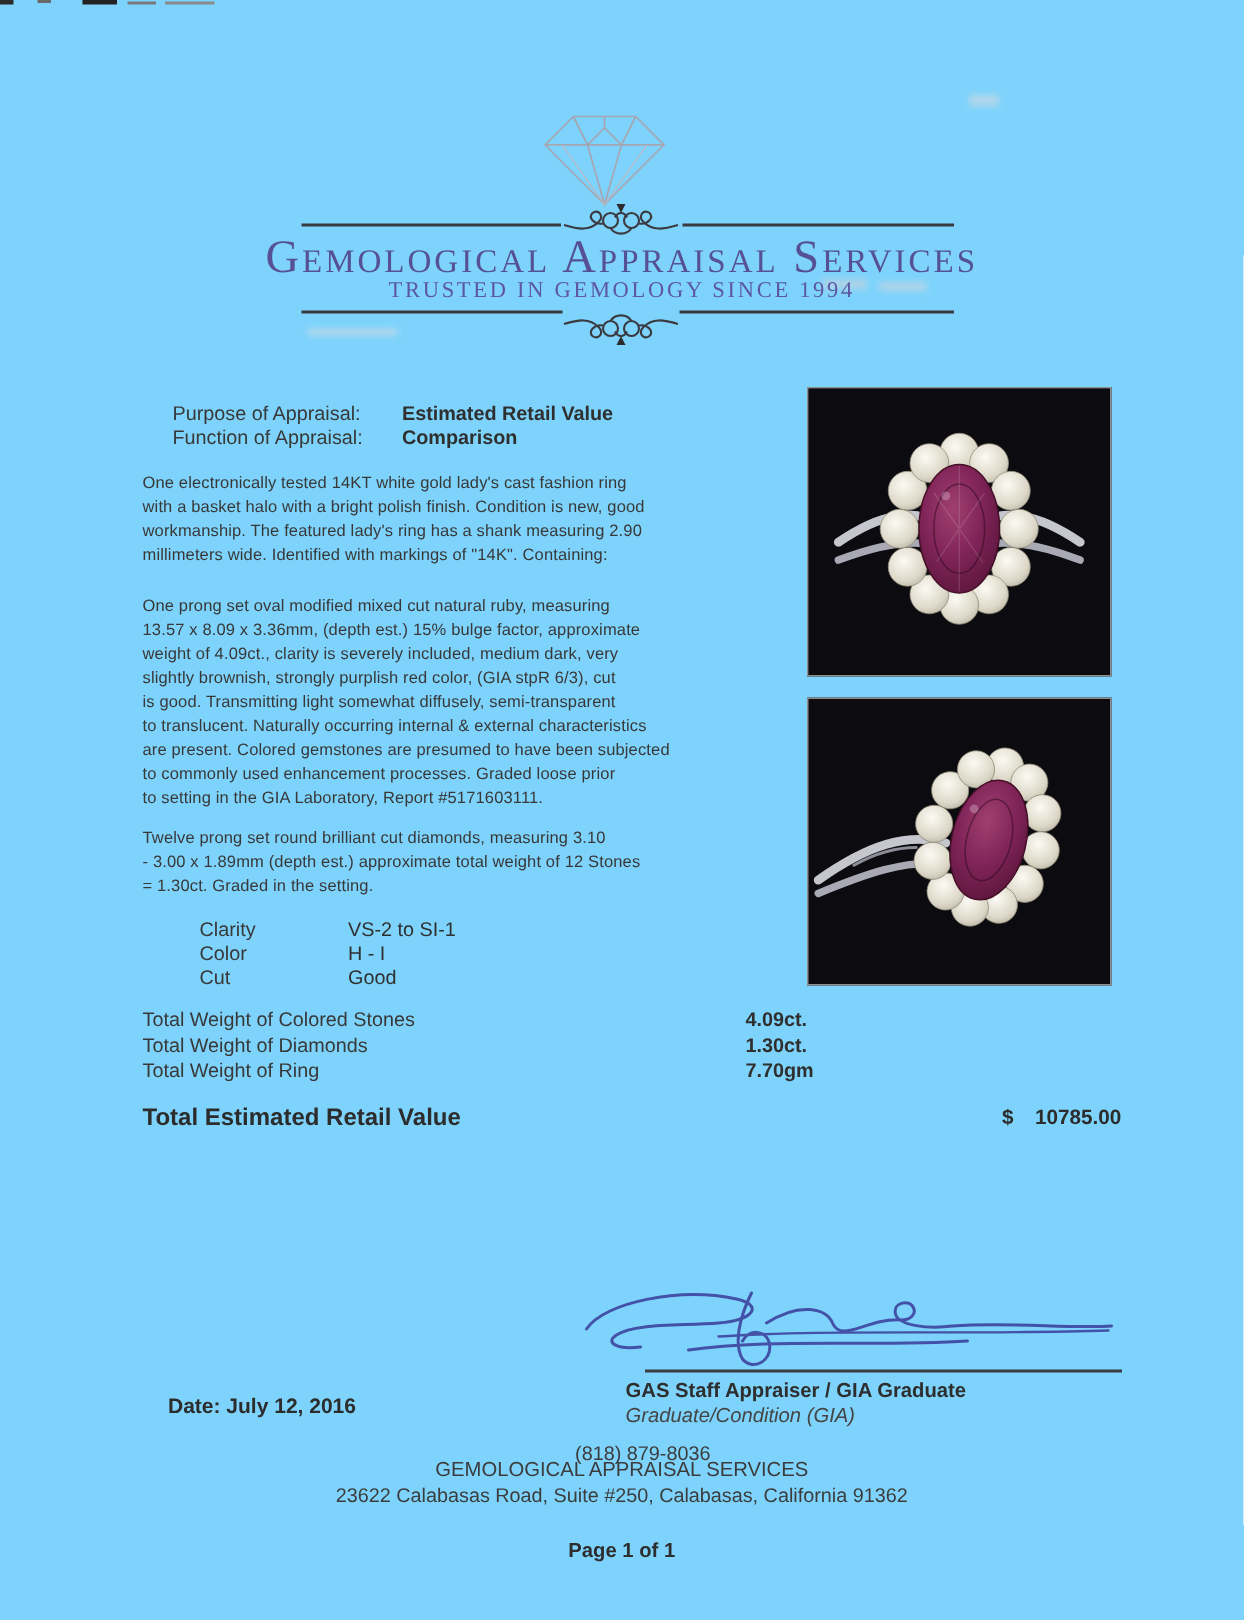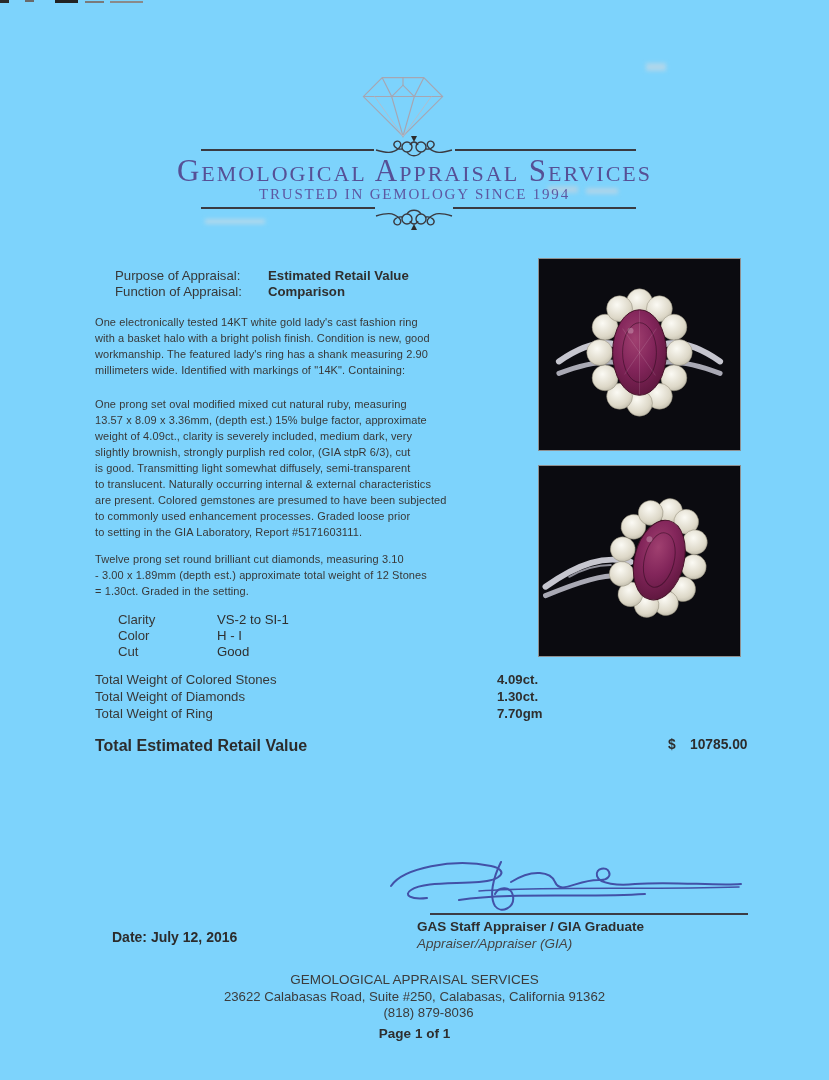--- a/index.html
+++ b/index.html
@@ -20,21 +20,21 @@
          font-family:"Liberation Serif",serif;font-size:15px;letter-spacing:1.8px;
          color:#5d57a1;white-space:nowrap;}
   
   .meta{position:absolute;left:95px;top:268px;font-size:13.2px;line-height:16px;margin-left:20px;}
   .meta-label{display:inline-block;width:153px;}
   .meta-value{font-weight:bold;color:#2f2f2f;}
   .para{position:absolute;left:95px;width:450px;font-size:11px;line-height:16px;
         white-space:pre-line;letter-spacing:.1px;}
   .p1{top:314px;} .p2{top:396px;} .p3{top:551px;}
   .grades{position:absolute;left:118px;top:612px;font-size:13.2px;line-height:16px;}
-  .grade-label{display:inline-block;width:99px;}
+  .grade-label{display:inline-block;width:99px;margin-left:15px;}
   .grade-value{font-weight:normal;color:#2f2f2f;}
   .totals{position:absolute;left:95px;top:671px;width:660px;font-size:13.2px;line-height:17px;}
   .trow{position:relative;}
   .tvalue{position:absolute;left:402px;top:0;font-weight:bold;color:#2f2f2f;}
   .grand-label{position:absolute;left:95px;top:737px;font-size:16px;font-weight:bold;color:#2c2c2c;}
   .grand-currency{position:absolute;left:668px;top:737px;font-size:13.8px;font-weight:bold;color:#2c2c2c;}
   .grand-amount{position:absolute;left:690px;top:737px;font-size:13.8px;font-weight:bold;color:#2c2c2c;}
   
   .photo{position:absolute;left:538px;width:203px;background:#0b0b10;border:1px solid #8f8f8f;box-sizing:border-box;}
   .photo-front{top:258px;height:193px;}
@@ -43,21 +43,21 @@
   
   .signature-svg{position:absolute;left:383px;top:856px;width:364px;height:58px;}
   .sig-line{position:absolute;left:430px;top:913px;width:318px;height:2px;background:#3c3c44;}
   .sig-role{position:absolute;left:417px;top:919px;font-size:13.5px;font-weight:bold;color:#2e2e2e;}
   .sig-cred{position:absolute;left:417px;top:936px;font-size:13.5px;font-style:italic;color:#454545;}
   .date-line{position:absolute;left:96px;top:929px;font-size:14px;font-weight:bold;color:#2c2c2c;padding-left:16px;}
   
   .footer-line{position:absolute;left:0;right:0;text-align:center;color:#3c3c3c;}
   .f-company{top:972px;font-size:13.5px;}
   .f-address{top:989px;font-size:13.2px;text-align:center;}
-  .f-phone{top:1005px;font-size:13.2px;padding-left:28px;}
+  .f-phone{top:961px;font-size:13.2px;padding-left:28px;}
   .f-page{top:1026px;font-size:13.5px;font-weight:bold;color:#2e2e2e;}
 </style>
 </head>
 <body>
 
 <div class="page">
 
   <div class="artifact" style="left:0;top:0;width:9px;height:3px;background:#2a2a2a;"></div>
   <div class="artifact" style="left:25px;top:0;width:9px;height:2px;background:#6a6a6a;"></div>
   <div class="artifact" style="left:55px;top:0;width:23px;height:3px;background:#222222;"></div>
@@ -234,21 +234,21 @@
     <g fill="none" stroke="#3e46a0" stroke-width="2" stroke-linecap="round" opacity="0.92">
       <path d="M8,30 C20,12 70,2 108,10 C126,14 120,24 96,26 C70,28 40,26 28,34 C20,39 28,44 44,42"></path>
       <path d="M118,6 C110,22 106,40 112,50 C118,58 132,52 130,40 C128,30 116,30 112,38"></path>
       <path d="M128,26 C150,12 168,16 172,26 C178,40 196,22 218,24 C224,24 228,20 226,16 C224,10 212,12 214,20 C216,28 236,30 252,28 C290,25 330,30 358,28"></path>
       <path d="M76,44 C130,36 200,42 262,38"></path>
       <path d="M96,35 C170,30 260,34 356,31" stroke-width="1.6"></path>
     </g>
   </svg>
   <div class="sig-line"></div>
   <div class="sig-role">GAS Staff Appraiser / GIA Graduate</div>
-  <div class="sig-cred">Appraiser/Appraiser (GIA)</div>
+  <div class="sig-cred">Graduate/Condition (GIA)</div>
   <div class="date-line">Date: July 12, 2016</div>
 
   <div class="footer-line f-company">GEMOLOGICAL APPRAISAL SERVICES</div>
   <div class="footer-line f-address">23622 Calabasas Road, Suite #250, Calabasas, California 91362</div>
   <div class="footer-line f-phone">(818) 879-8036</div>
   <div class="footer-line f-page">Page 1 of 1</div>
 
 </div>
 
 </body></html>

